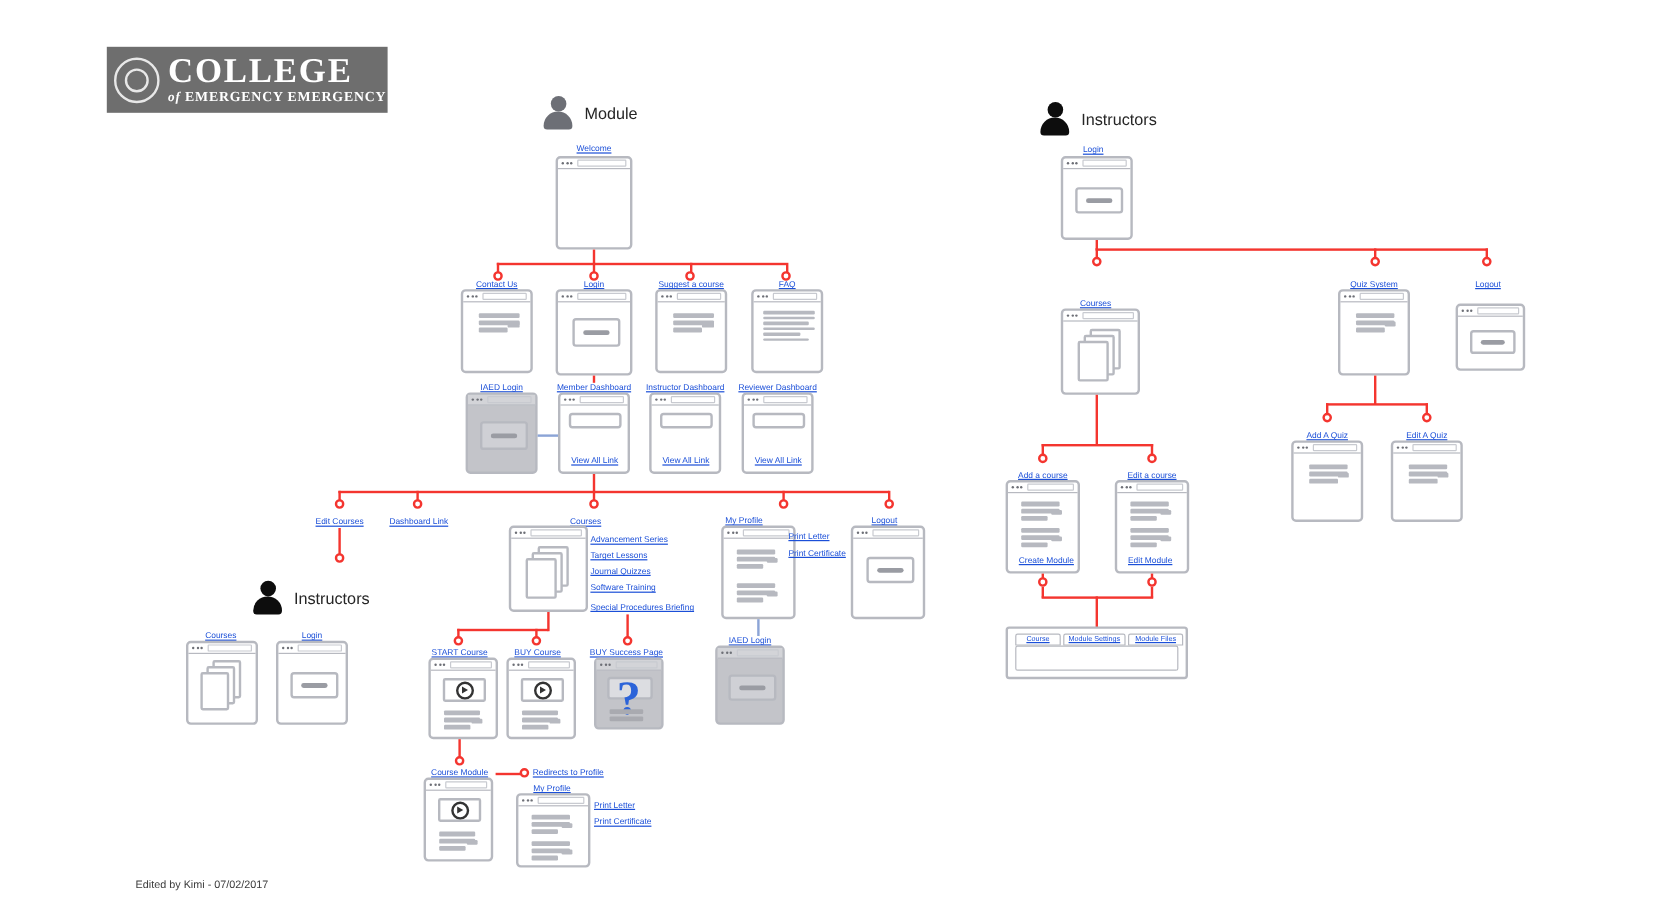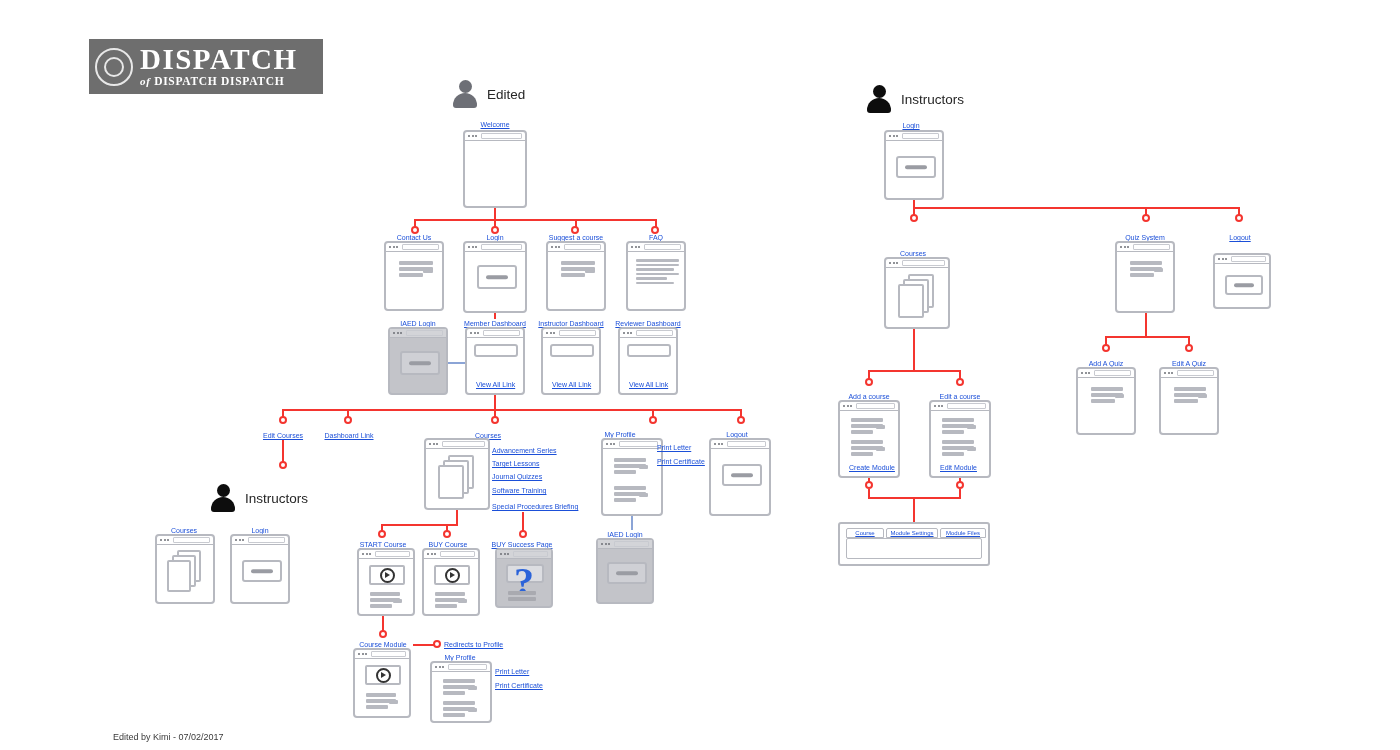--- a/index.html
+++ b/index.html
@@ -73,31 +73,31 @@
   .footer{position:absolute;left:113px;top:732px;font-size:9px;color:#3a3a3a;}
 </style>
 </head>
 <body>
 
 <div id="canvas">
 
   <div class="logo">
     <div class="logo-seal"></div>
     <div class="logo-txt">
-      <div class="logo-main">DISPATCH</div>
-      <div class="logo-sub"><i>of</i> <span>DISPATCH DISPATCH</span></div>
+      <div class="logo-main">COLLEGE</div>
+      <div class="logo-sub"><i>of</i> <span>EMERGENCY EMERGENCY</span></div>
     </div>
   </div>
 
   <div class="persona" style="left:452px;top:80px;">
     <div class="av">
       <div class="head" style="background:#6d6f76;"></div>
         <div class="body" style="background:#6d6f76;"></div>
     </div>
-    <div class="nm">Edited</div>
+    <div class="nm">Module</div>
   </div>
 
   <div class="lnk c" style="left:495px;top:121px;">Welcome</div>
   <div class="win" style="left:463px;top:130px;width:64px;height:78px;">
     <div class="bar">
         <i class="d"></i>
         <i class="d"></i>
         <i class="d"></i>
         <div class="url"></div>
       </div>

